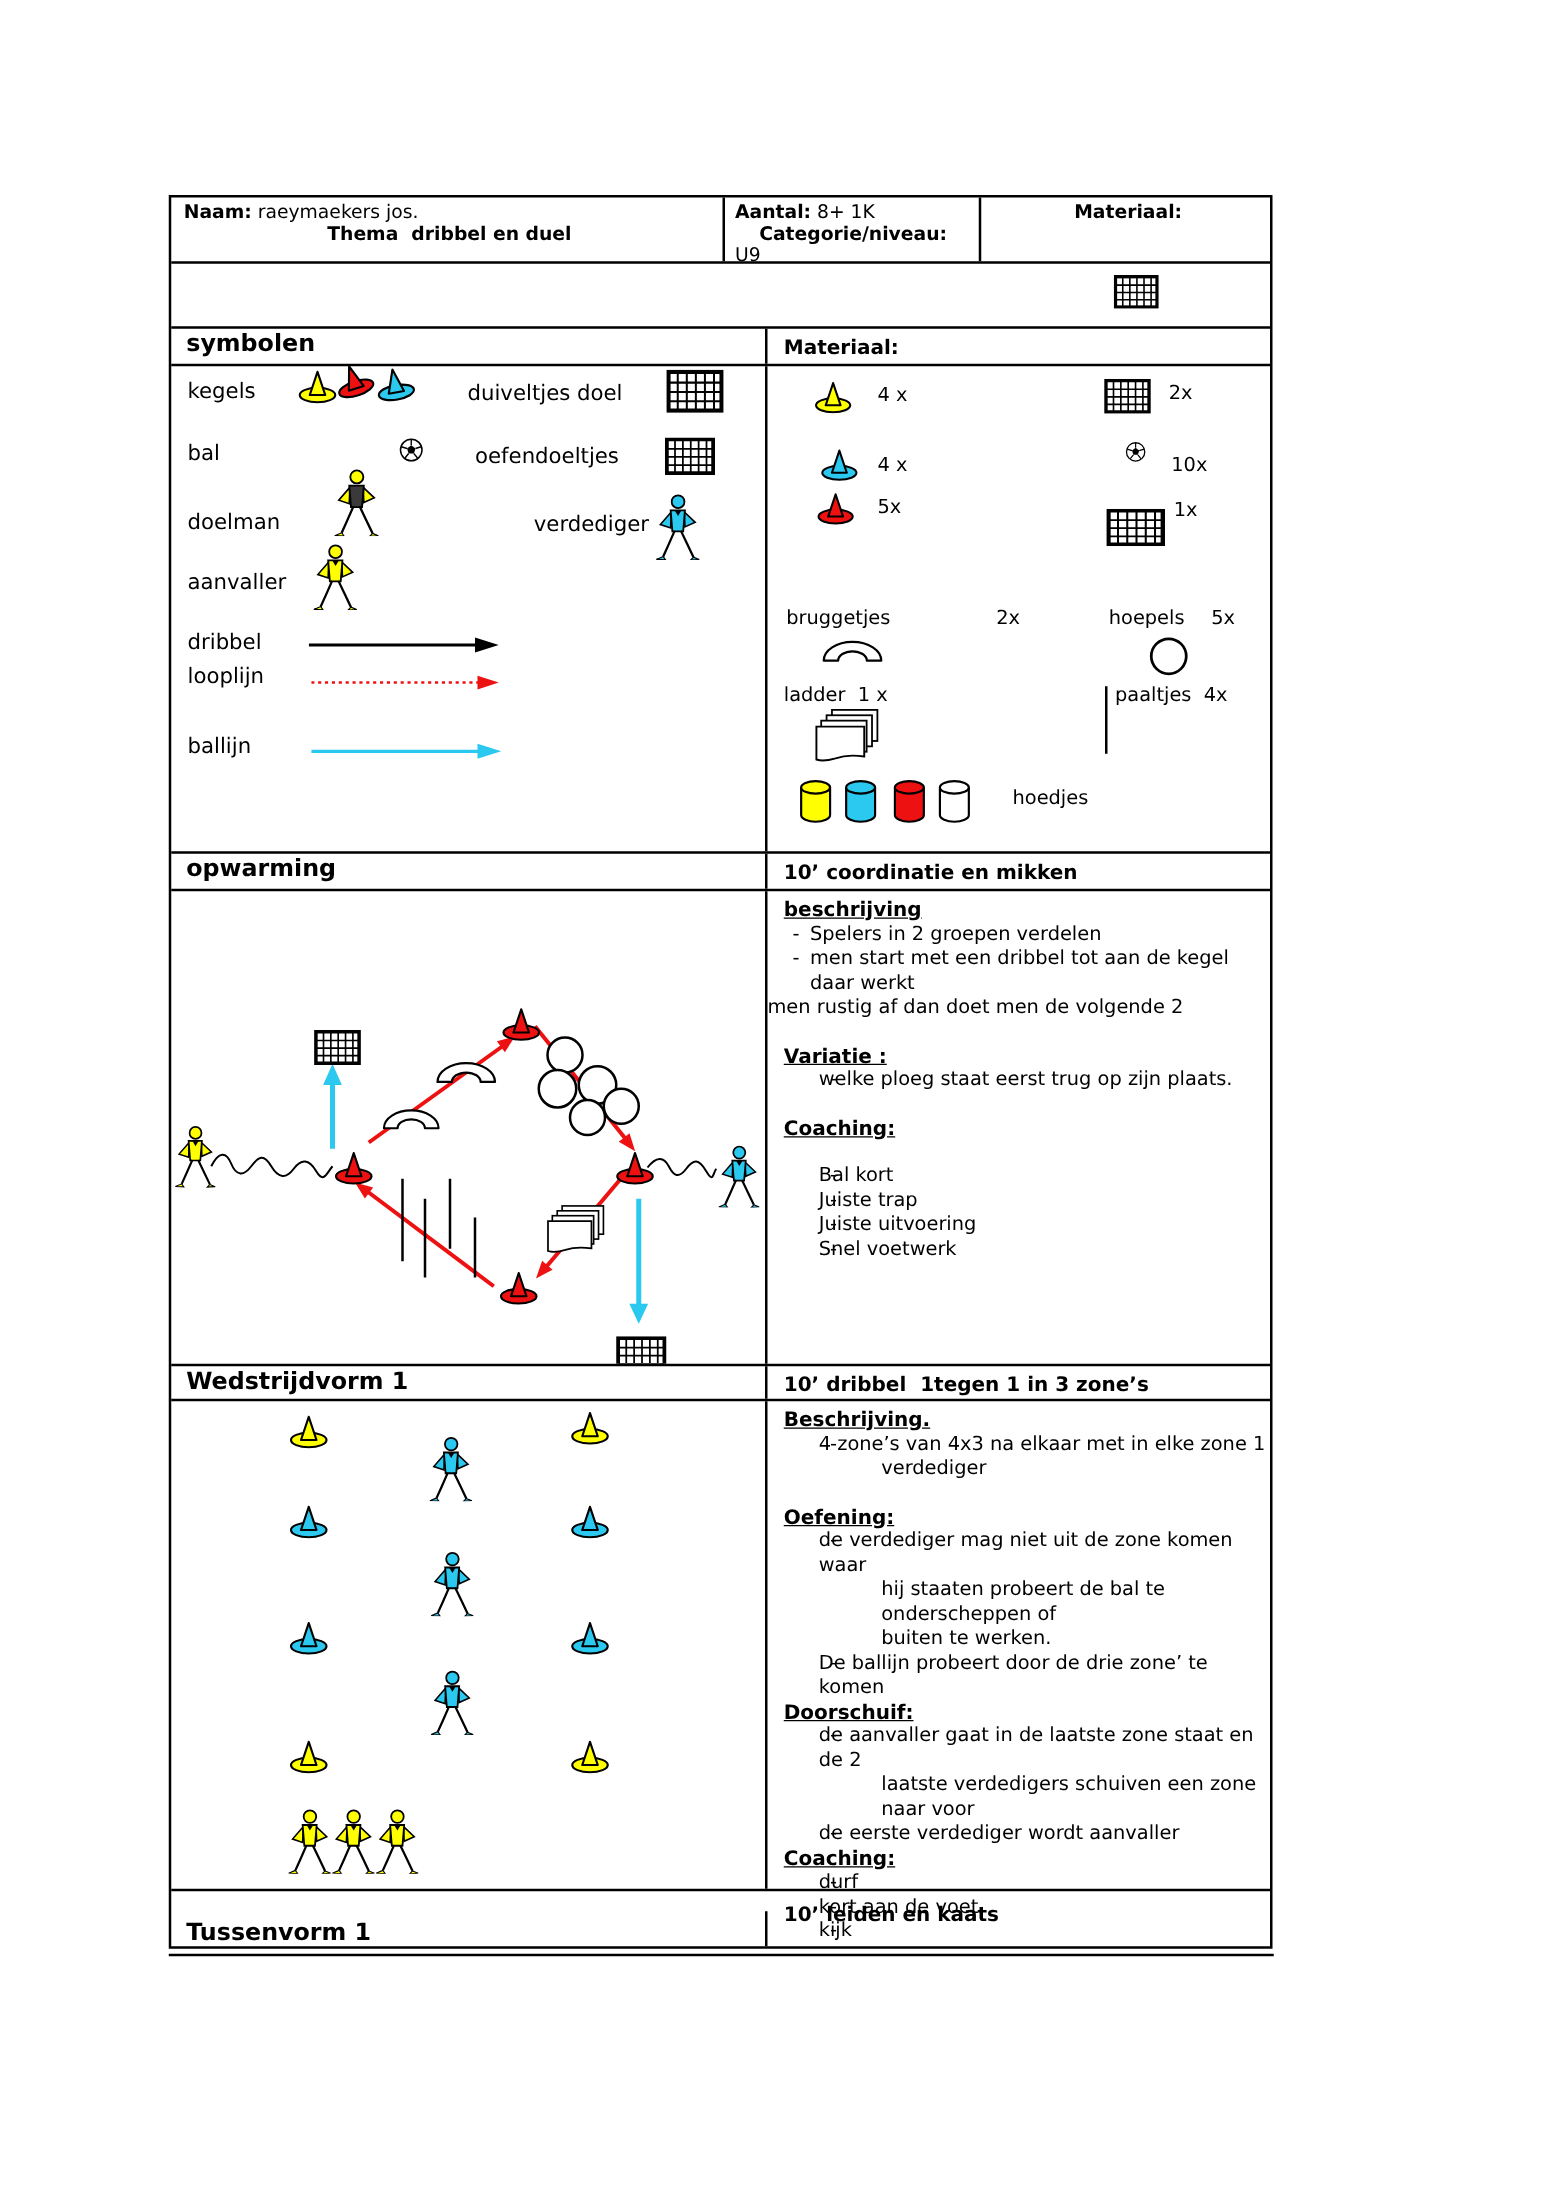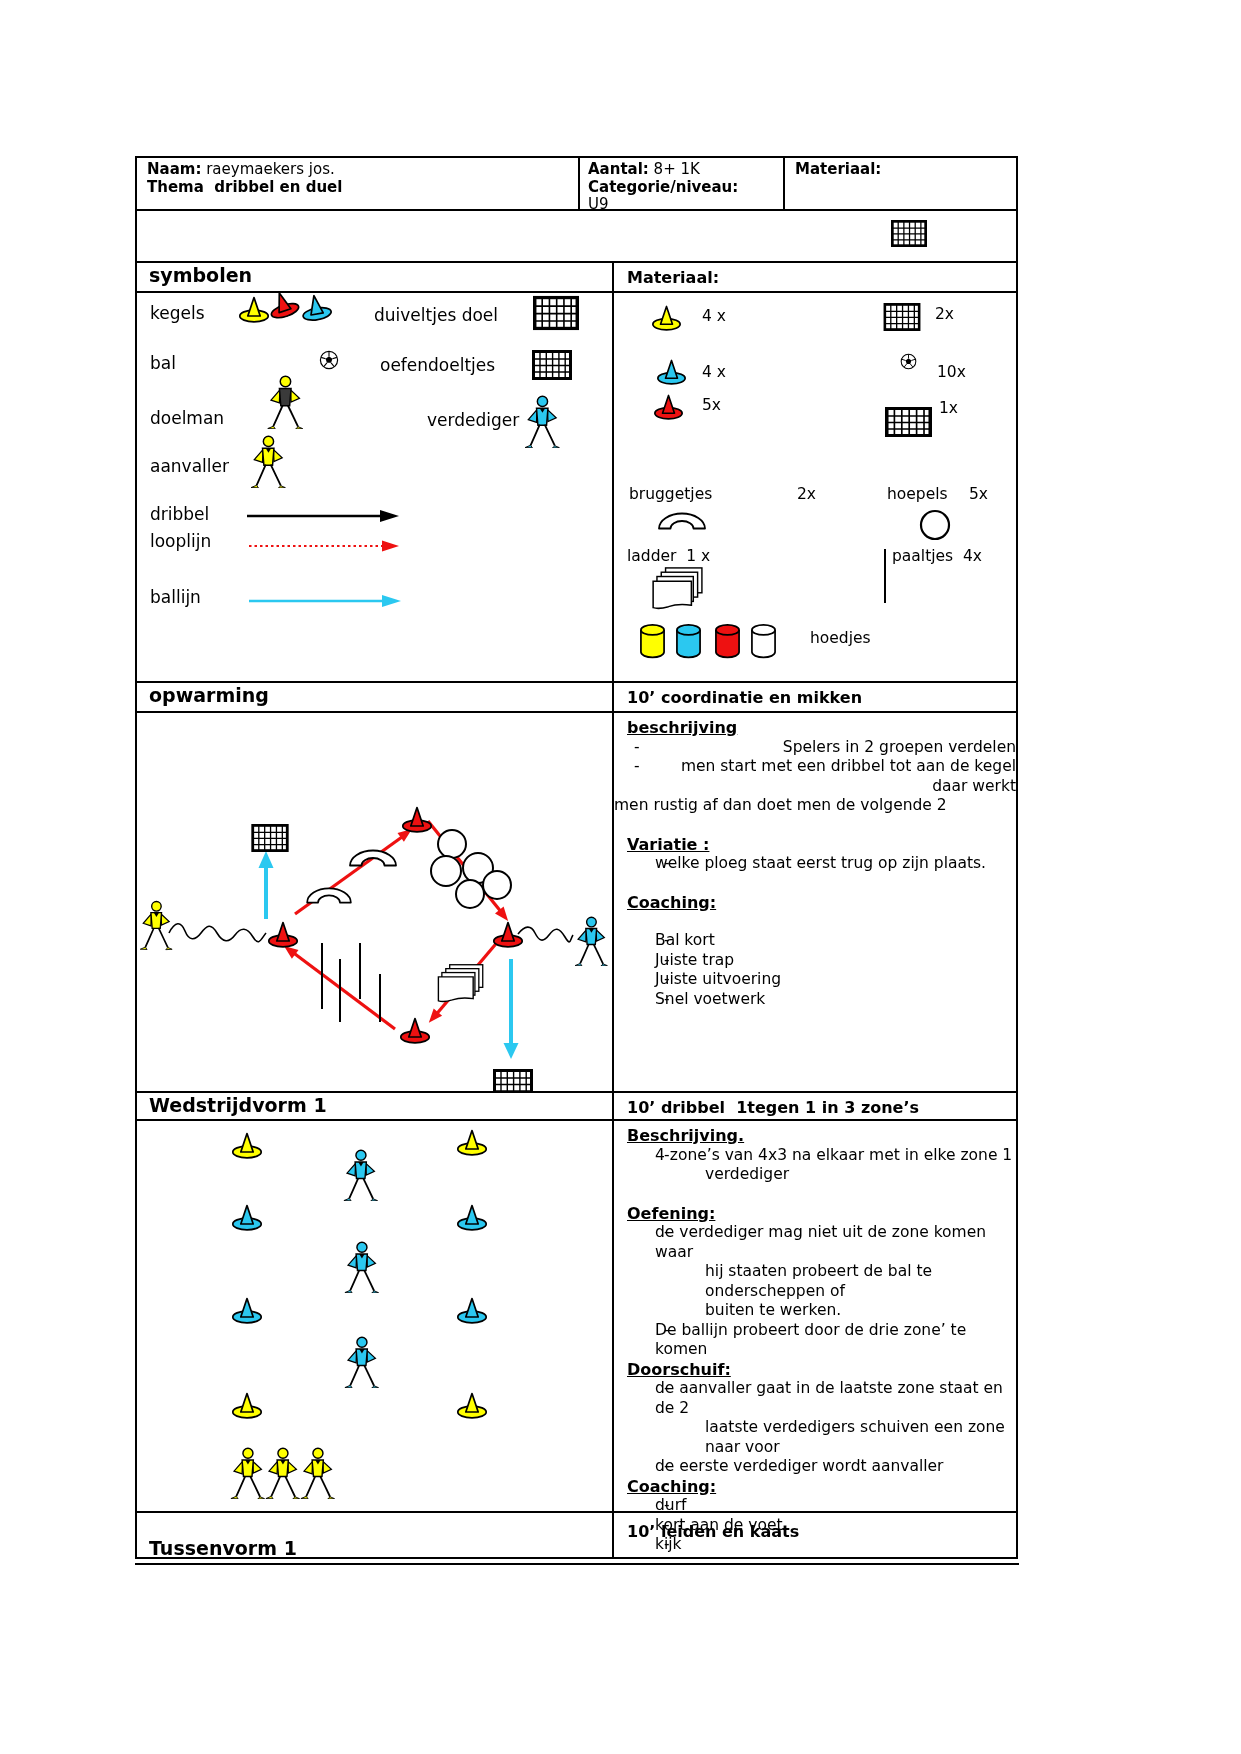--- a/index.html
+++ b/index.html
@@ -6,49 +6,49 @@
   body{width:1241px;height:1754px;background:#fff;position:relative;
        font-family:"DejaVu Sans",sans-serif;color:#000;}
   [data-bind]{white-space:pre-wrap;}
   .tbl{position:absolute;left:135px;top:156px;width:879px;border:2.5px solid #000;background:#fff;}
   .tbl::after{content:"";position:absolute;left:-2.5px;right:-2.5px;bottom:-8px;border-bottom:2px solid #000;}
   
   .row1{display:flex;height:51px;border-bottom:2px solid #000;font-size:15px;line-height:17.5px;}
   .r1c1{width:443px;border-right:2px solid #000;padding:3px 6px 0 10px;box-sizing:border-box;}
   .r1c2{width:205px;border-right:2px solid #000;padding:3px 6px 0 8px;box-sizing:border-box;}
   .r1c3{flex:1;padding:3px 6px 0 10px;}
-  .bld{font-weight:bold;}
+  .bld{font-weight:bold;text-align:center;}
   
   .strip{height:50px;border-bottom:2px solid #000;position:relative;}
   .strip svg{position:absolute;right:88px;top:9px;}
   
   .bandhead{display:flex;border-bottom:2px solid #000;height:28px;}
   .lh{width:477px;border-right:2px solid #000;box-sizing:border-box;
       font-weight:bold;font-size:19px;line-height:19px;padding:3px 0 0 12px;}
   .rh{flex:1;font-weight:bold;font-size:16px;padding:5px 0 0 13px;}
   .band{display:flex;border-bottom:2px solid #000;}
   .bleft{width:477px;border-right:2px solid #000;position:relative;box-sizing:border-box;}
   .bright{flex:1;position:relative;}
   .sym-band{height:388px;}
   .opw-band{height:378px;}
   .wed-band{height:390px;}
   .tus{display:flex;height:44px;}
-  .tus .lh{padding-top:26px;}
+  .tus .lh{padding-top:8px;margin-top:16px;}
   .tus .rh{padding-top:9px;border-radius:13px;}
   
   .sym-label{position:absolute;font-size:17px;}
   .abs{position:absolute;}
   
   .mat-label{position:absolute;font-size:15.5px;}
   .paal{position:absolute;width:2px;background:#000;}
   
   .txtcol{padding-top:5px;font-size:15.5px;line-height:19.5px;}
   .ln{position:relative;}
   .h{font-weight:bold;text-decoration:underline;padding-left:13px;font-size:16px;}
-  .b1{padding-left:34px;text-align:right;}
+  .b1{padding-left:34px;}
   .b1::before{content:"-";position:absolute;left:20px;}
   .b2{padding-left:41px;}
   .b2::before{content:"-";position:absolute;left:50px;}
   .c2{}
   .c3{padding-left:91px;}
   .mt{margin-top:19px;}
 </style>
 </head>
 <body>
 

